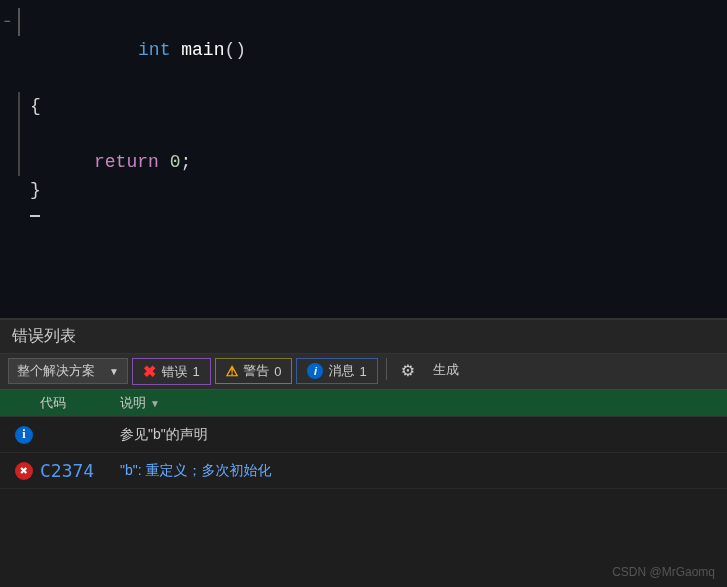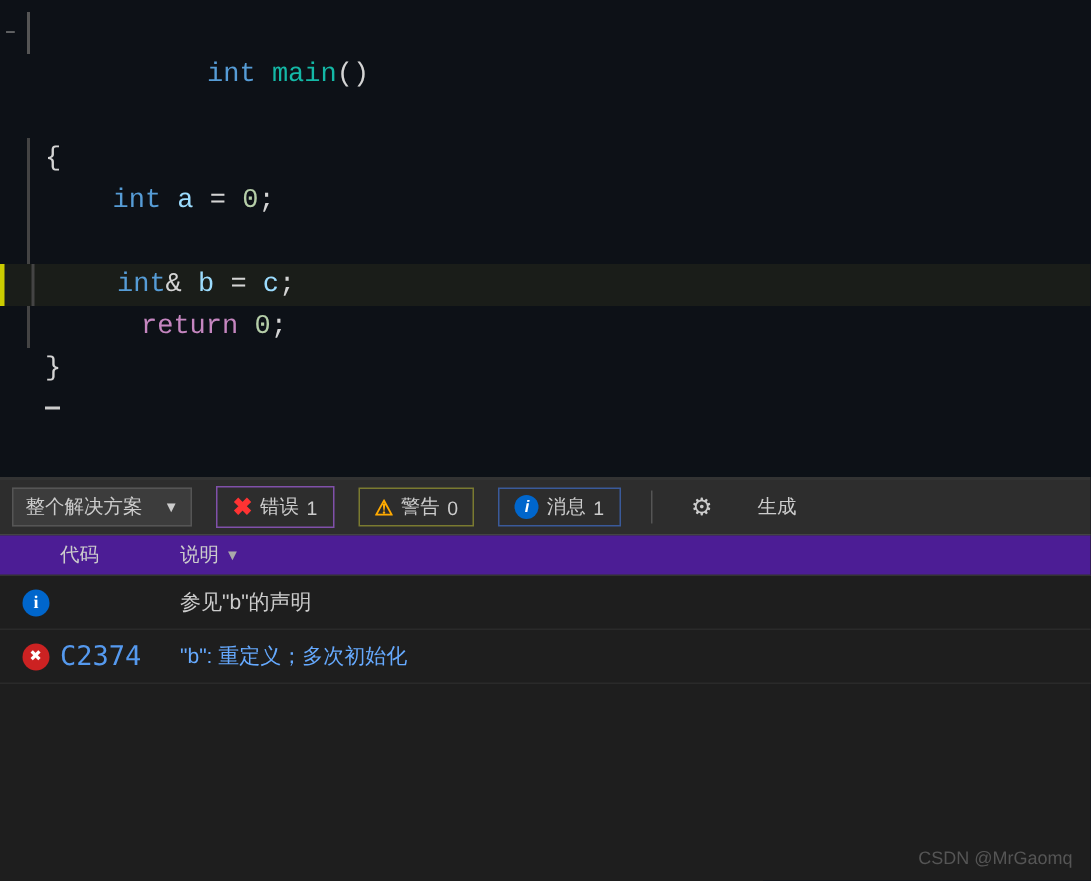--- a/index.html
+++ b/index.html
@@ -45,25 +45,25 @@
       background: #252526;
       padding: 6px 12px;
       color: #cccccc;
       font-size: 16px;
       font-family: 'Microsoft YaHei', sans-serif;
       border-bottom: 1px solid #333;
     }
 
     .panel-toolbar {
       display: flex;
-      align-items: center;
+      align-items: flex-start;
       padding: 4px 8px;
       background: #2d2d2d;
       border-bottom: 1px solid #444;
-      gap: 16px;
+      gap: 4px;
     }
 
     .scope-selector {
       background: #3c3c3c;
       color: #cccccc;
       border: 1px solid #555;
       padding: 3px 8px;
       font-size: 13px;
       font-family: 'Microsoft YaHei', sans-serif;
       min-width: 120px;
@@ -119,21 +119,21 @@
       font-size: 14px;
       cursor: pointer;
       padding: 3px 6px;
     }
 
     
     .error-table-header {
       display: flex;
       align-items: center;
       padding: 4px 8px;
-      background: #4c1d95;
+      background: #14532d;
       border-bottom: 1px solid #333;
     }
 
     .col-icon {
       width: 32px;
       min-width: 32px;
     }
 
     .col-code {
       width: 80px;
@@ -246,62 +246,57 @@
 
   <div class="editor-area">
     <div class="code-container">
 
       <div class="code-line" style="position:relative;">
         <div style="position:absolute;left:0;top:0;width:14px;height:28px;display:flex;align-items:center;justify-content:center;">
           <span style="color:#888;font-size:12px;cursor:pointer;">−</span>
         </div>
         <div style="position:absolute;left:18px;top:0;width:2px;height:28px;background:#555;"></div>
         <span style="font-size:18px;line-height:28px;padding-left:30px;white-space:pre;">
-          <span style="color:#569cd6;">int </span><span style="color:#14b8a6;">main</span><span style="color:#d4d4d4;">()</span>
+          <span style="color:#569cd6;">int </span><span style="color:#ffffff;">main</span><span style="color:#d4d4d4;">()</span>
         </span>
       </div>
 
       <div class="code-line">
         <div style="position:absolute;left:18px;top:0;width:2px;height:28px;background:#444;"></div>
         <span style="font-size:18px;line-height:28px;padding-left:30px;white-space:pre;"><span style="color:#d4d4d4;">{</span></span>
       </div>
 
+
+
       <div class="code-line">
         <div style="position:absolute;left:18px;top:0;width:2px;height:28px;background:#444;"></div>
-        <span style="font-size:18px;line-height:28px;padding-left:75px;white-space:pre;"><span style="color:#569cd6;">int </span><span style="color:#9cdcfe;">a</span><span style="color:#d4d4d4;"> = </span><span style="color:#b5cea8;">0</span><span style="color:#d4d4d4;">;</span></span>
-      </div>
-
-
-      <div class="code-line">
-        <div style="position:absolute;left:18px;top:0;width:2px;height:28px;background:#444;"></div>
-      </div>
-
-      <div class="code-line" style="background:rgba(200,200,50,0.07);border-left:3px solid #cccc00;">
-        <div style="position:absolute;left:18px;top:0;width:2px;height:28px;background:#444;"></div>
-        <span style="font-size:18px;line-height:28px;padding-left:75px;white-space:pre;"><span style="color:#569cd6;">int</span><span style="color:#d4d4d4;">&amp; </span><span style="color:#9cdcfe;">b</span><span style="color:#d4d4d4;"> = </span><span style="color:#9cdcfe;">c</span><span style="color:#d4d4d4;">;</span></span>
-      </div>
+      </div>
+
 
       <div class="code-line">
         <div style="position:absolute;left:18px;top:0;width:2px;height:28px;background:#444;"></div>
         <span style="font-size:18px;line-height:28px;padding-left:94px;white-space:pre;text-align:center;"><span style="color:#c586c0;">return </span><span style="color:#b5cea8;">0</span><span style="color:#d4d4d4;">;</span></span>
       </div>
 
       <div class="code-line">
         <span style="font-size:18px;line-height:28px;padding-left:30px;white-space:pre;"><span style="color:#d4d4d4;">}</span></span>
       </div>
 
       <div style="padding-left:30px;height:5px;">
         <span style="color:#d4d4d4;font-size:18px;border-bottom:2px solid #cccccc;display:inline-block;width:10px;"></span>
       </div>
 
     </div>
   </div>
 
   <div class="bottom-panel" style="position:absolute;bottom:0;left:0;right:0;">
 
+    <div class="panel-header">
+      <span>错误列表</span>
+    </div>
 
     <div class="panel-toolbar">
       <div class="scope-selector" style="cursor:pointer;">
         <span>整个解决方案</span>
         <span class="scope-selector-arrow">▼</span>
       </div>
 
       <button class="badge-btn error" style="display:flex;align-items:center;gap:5px;border:1px solid #8050aa;padding:3px 10px;background:transparent;color:#ccc;font-size:13px;cursor:pointer;font-family:'Microsoft YaHei',sans-serif;">
         <span style="color:#ff3333;font-size:16px;font-weight:bold;">✖</span>
         <span>错误</span>

